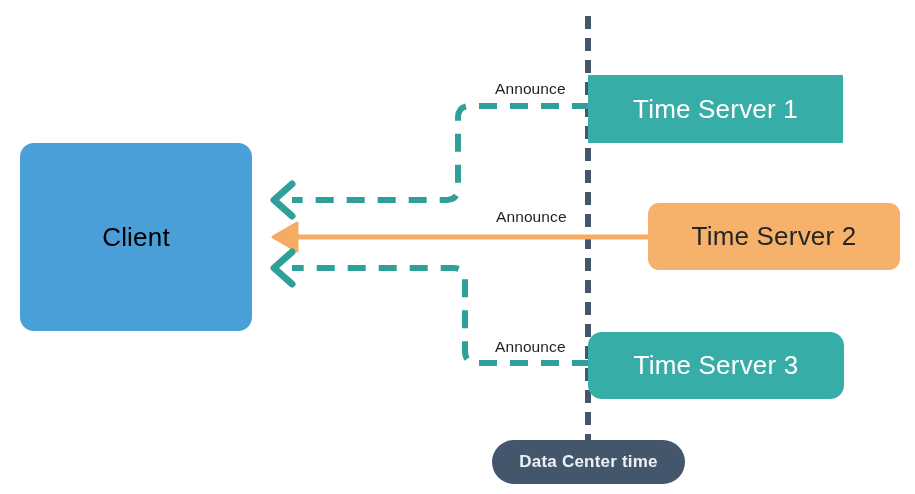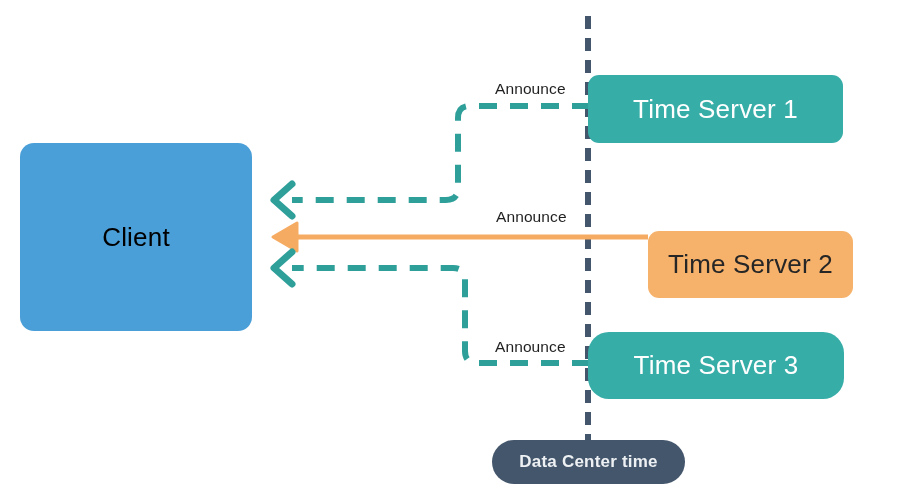--- a/index.html
+++ b/index.html
@@ -49,46 +49,45 @@
   #client-node .node-label {
     color: #000000;
     font-size: 26px;
   }
   #ts1-node {
     left: 588px;
     top: 75px;
     width: 255px;
     height: 68px;
     background: #37ada8;
-    border-radius: 11px;
+    border-radius: 0;
   }
   #ts1-node .node-label {
     color: #ffffff;
     font-size: 26px;
   }
   #ts2-node {
     left: 648px;
     top: 203px;
-    width: 205px;
+    width: 252px;
     height: 67px;
     background: #f6b26b;
     border-radius: 11px;
-    margin-top: 28px;
   }
   #ts2-node .node-label {
     color: #262626;
     font-size: 26px;
   }
   #ts3-node {
     left: 588px;
     top: 332px;
     width: 256px;
     height: 67px;
     background: #37ada8;
-    border-radius: 21px;
+    border-radius: 14px;
   }
   #ts3-node .node-label {
     color: #ffffff;
     font-size: 26px;
   }
   #datacenter-node {
     left: 492px;
     top: 440px;
     width: 193px;
     height: 44px;

